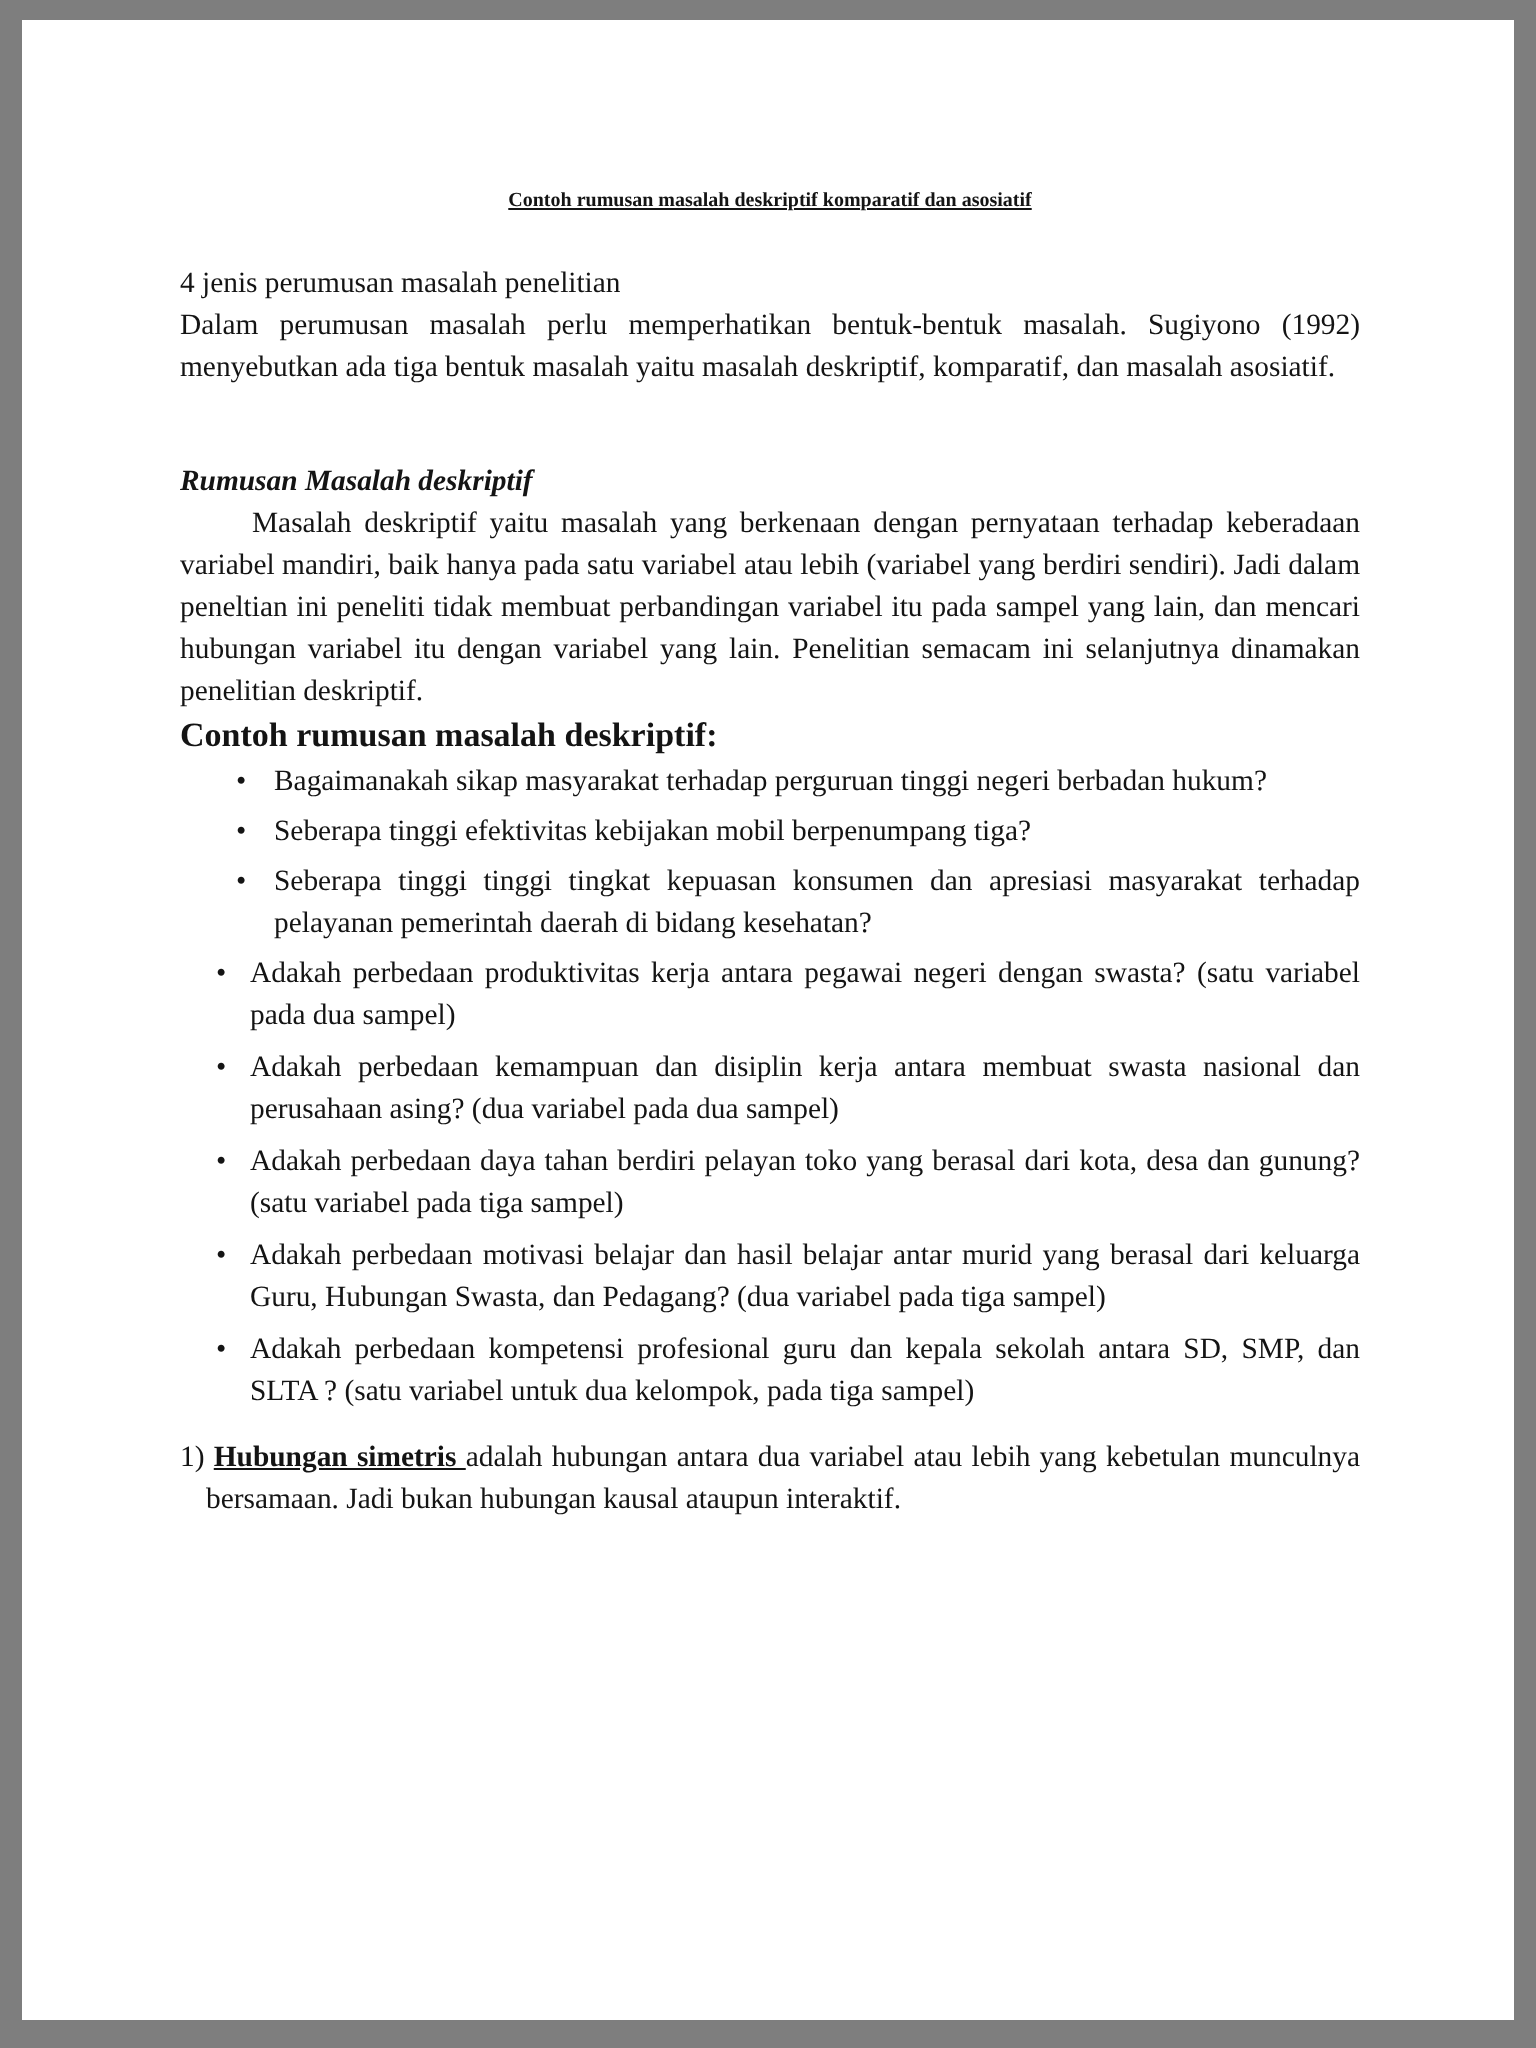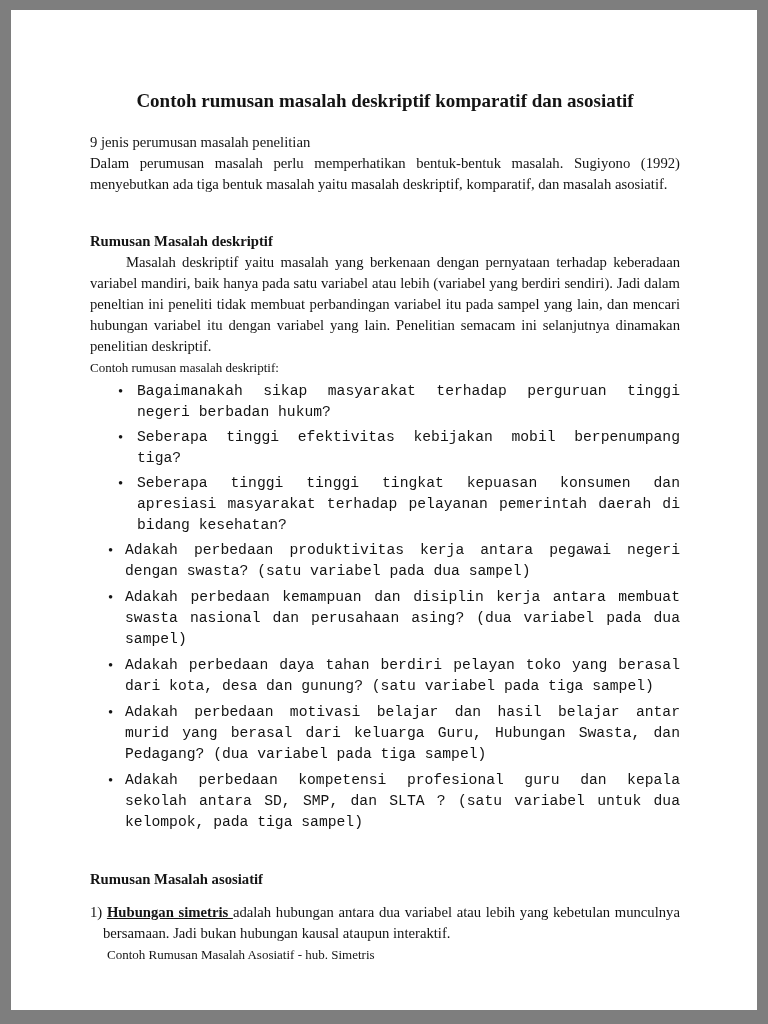--- a/index.html
+++ b/index.html
@@ -11,59 +11,61 @@
   .page {
     position:absolute;
     left:11px; right:11px; top:10px; bottom:14px;
     background:#ffffff;
     color:#141414;
     font-size:14.7px;
     line-height:21px;
     padding:80px 77px 0 79px;
   }
   .title {
-    font-size:19px;
+    font-size:10px;
     font-weight:bold;
     text-align:center;
     margin-bottom:21px;
+    text-decoration:underline;
   }
   .para { text-align:justify; }
   .indent { text-indent:36px; }
   h2.sec {
     font-size:14.7px;
     font-weight:bold;
     margin-top:36px;
+    font-style:italic;
   }
   h3.contoh {
-    font-size:13px;
-    font-weight:normal;
+    font-size:17px;
+    font-weight:bold;
   }
   ul { list-style:none; margin-top:3px; }
   .li { display:flex; margin-bottom:4px; }
-  .li .tx { flex:1 1 auto; text-align:justify;font-family:Liberation Mono, monospace; }
+  .li .tx { flex:1 1 auto; text-align:justify; }
   .list-a .mk { flex:0 0 auto; width:19px; margin-left:28px; }
   .list-b .mk { flex:0 0 auto; width:17px; margin-left:18px; }
   .list-b .li { margin-bottom:5px; }
   .numbered {
     margin-top:12px;
     padding-left:13px;
     text-indent:-13px;
     text-align:justify;
   }
   .term { font-weight:bold; text-decoration:underline;margin-top:48px; }
   .contoh-indent { margin-left:17px; }
 </style>
 </head>
 <body>
 
 <div class="page">
 
   <div class="title">Contoh rumusan masalah deskriptif komparatif dan asosiatif</div>
 
-  <p class="para">9 jenis perumusan masalah penelitian</p>
+  <p class="para">4 jenis perumusan masalah penelitian</p>
   <p class="para">Dalam perumusan masalah perlu memperhatikan bentuk-bentuk masalah. Sugiyono (1992) menyebutkan ada tiga bentuk masalah yaitu masalah deskriptif, komparatif, dan masalah asosiatif.</p>
 
   <section>
     <h2 class="sec">Rumusan Masalah deskriptif</h2>
     <p class="para indent">Masalah deskriptif yaitu masalah yang berkenaan dengan pernyataan terhadap keberadaan variabel mandiri, baik hanya pada satu variabel atau lebih (variabel yang berdiri sendiri). Jadi dalam peneltian ini peneliti tidak membuat perbandingan variabel itu pada sampel yang lain, dan mencari hubungan variabel itu dengan variabel yang lain. Penelitian semacam ini selanjutnya dinamakan penelitian deskriptif.</p>
     <h3 class="contoh">Contoh rumusan masalah deskriptif:</h3>
     <ul class="list-a">
       <li class="li">
         <span class="mk">•</span>
         <span class="tx">Bagaimanakah sikap masyarakat terhadap perguruan tinggi negeri berbadan hukum?</span>
@@ -98,19 +100,17 @@
         <span class="tx">Adakah perbedaan motivasi belajar dan hasil belajar antar murid yang berasal dari keluarga Guru, Hubungan Swasta, dan Pedagang? (dua variabel pada tiga sampel)</span>
       </li>
       <li class="li">
         <span class="mk">•</span>
         <span class="tx">Adakah perbedaan kompetensi profesional guru dan kepala sekolah antara SD, SMP, dan SLTA ? (satu variabel untuk dua kelompok, pada tiga sampel)</span>
       </li>
     </ul>
   </section>
 
   <section>
-    <h2 class="sec">Rumusan Masalah asosiatif</h2>
     <p class="numbered"><span>1) </span><span class="term">Hubungan simetris </span><span>adalah hubungan antara dua variabel atau lebih yang kebetulan munculnya bersamaan. Jadi bukan hubungan kausal ataupun interaktif.</span></p>
-    <h3 class="contoh contoh-indent">Contoh Rumusan Masalah Asosiatif - hub. Simetris</h3>
 
   </section>
 
 </div>
 
 </body></html>

